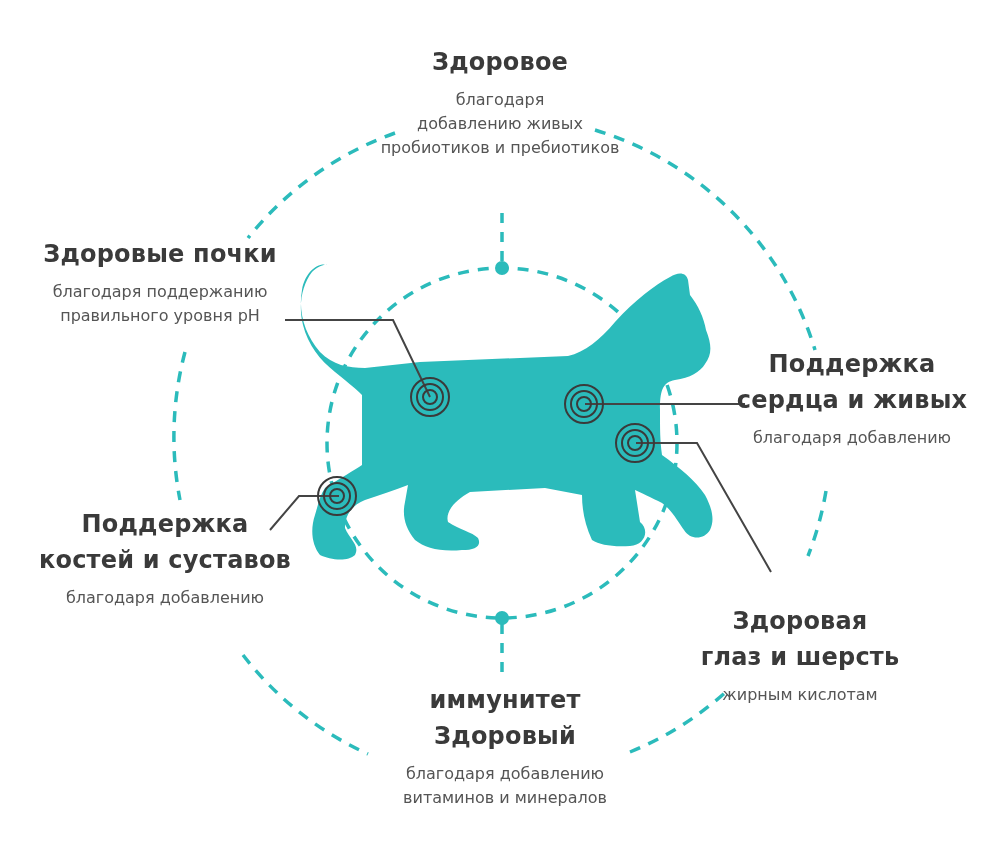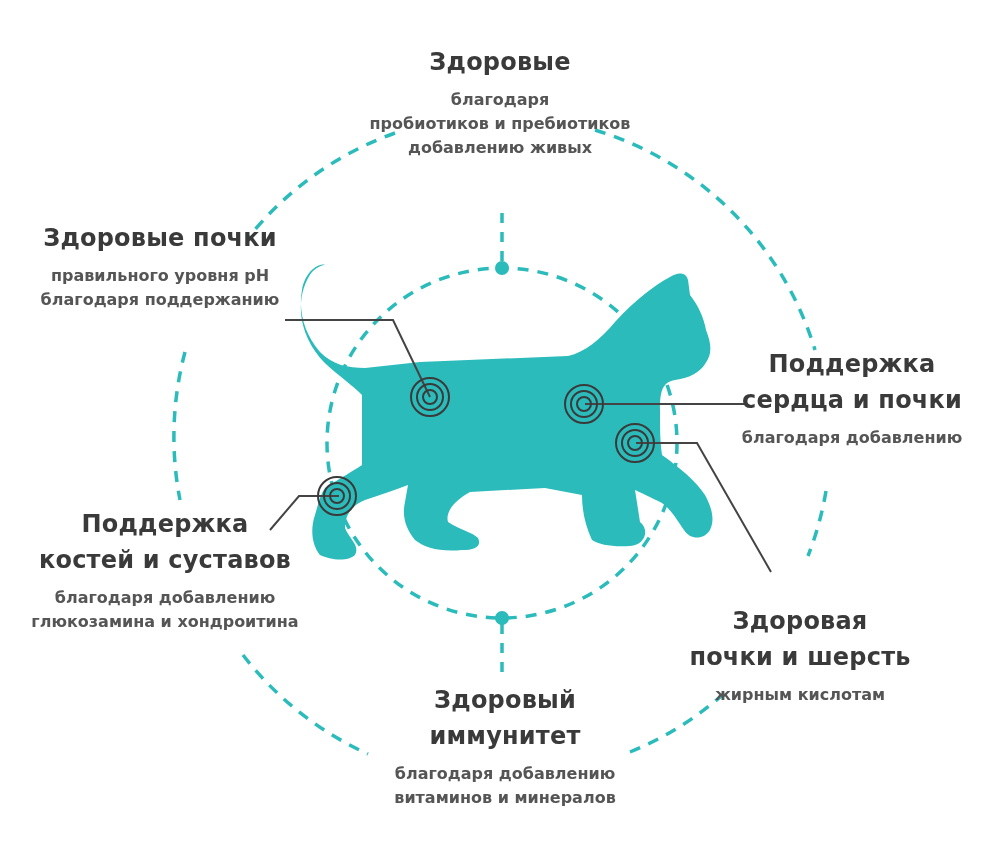--- a/index.html
+++ b/index.html
@@ -1,21 +1,21 @@
 <!DOCTYPE html>
 <html><head>
 <meta charset="utf-8">
 <style>
   html, body { margin:0; padding:0; background:#ffffff; }
   body { width:1000px; height:855px; position:relative; overflow:hidden;
          font-family:"DejaVu Sans","Liberation Sans",sans-serif; color:#3a3a3a; }
   svg.diagram { position:absolute; left:0; top:0; }
   .block { position:absolute; text-align:center; }
   .title { font-weight:bold; font-size:24px; line-height:36px; color:#3a3a3a; letter-spacing:0.2px; }
-  .desc { font-size:16px; line-height:24px; color:#555555; margin-top:8px;font-weight:bold; }
+  .desc { font-size:16px; line-height:24px; color:#555555; margin-top:8px; }
 </style>
 </head>
 <body>
 
 <svg class="diagram" width="1000" height="855" viewBox="0 0 1000 855">
 
   <g fill="none" stroke="#2bbbbb" stroke-width="3.5" stroke-dasharray="11 9">
 
     <path d="M 395 133 A 330 330 0 0 0 248 238"></path>
 
@@ -107,72 +107,71 @@
   </g>
   <g fill="none" stroke="#3a3a3a" stroke-width="2">
     <circle cx="337" cy="496" r="19"></circle>
       <circle cx="337" cy="496" r="13"></circle>
       <circle cx="337" cy="496" r="7"></circle>
   </g>
 </svg>
 
 <div class="block" style="left:350px; top:44px; width:300px;">
   <div class="title">
-    <div>Здоровые</div>
+    <div>Здоровое</div>
   </div>
   <div class="desc">
     <div>благодаря</div>
+    <div>добавлению живых</div>
     <div>пробиотиков и пребиотиков</div>
-    <div>добавлению живых</div>
   </div>
 </div>
 
-<div class="block" style="left:20px; top:220px; width:280px;">
+<div class="block" style="left:20px; top:236px; width:280px;">
   <div class="title">
     <div>Здоровые почки</div>
   </div>
   <div class="desc">
+    <div>благодаря поддержанию</div>
     <div>правильного уровня рН</div>
-    <div>благодаря поддержанию</div>
   </div>
 </div>
 
 <div class="block" style="left:722px; top:346px; width:260px;">
   <div class="title">
     <div>Поддержка</div>
-    <div>сердца и почки</div>
+    <div>сердца и живых</div>
   </div>
   <div class="desc">
     <div>благодаря добавлению</div>
   </div>
 </div>
 
 <div class="block" style="left:15px; top:506px; width:300px;">
   <div class="title">
     <div>Поддержка</div>
     <div>костей и суставов</div>
   </div>
   <div class="desc">
     <div>благодаря добавлению</div>
-    <div>глюкозамина и хондроитина</div>
   </div>
 </div>
 
 <div class="block" style="left:665px; top:603px; width:270px;">
   <div class="title">
     <div>Здоровая</div>
-    <div>почки и шерсть</div>
+    <div>глаз и шерсть</div>
   </div>
   <div class="desc">
     <div>жирным кислотам</div>
   </div>
 </div>
 
 <div class="block" style="left:355px; top:682px; width:300px;">
   <div class="title">
+    <div>иммунитет</div>
     <div>Здоровый</div>
-    <div>иммунитет</div>
   </div>
   <div class="desc">
     <div>благодаря добавлению</div>
     <div>витаминов и минералов</div>
   </div>
 </div>
 
 </body></html>

